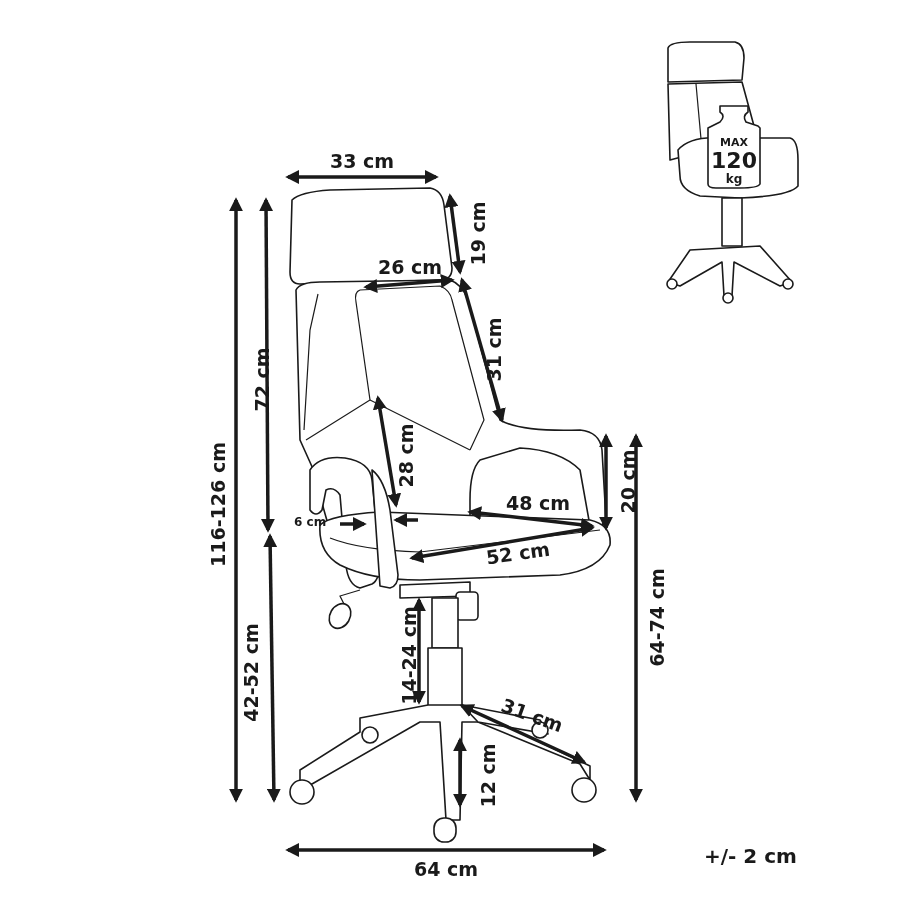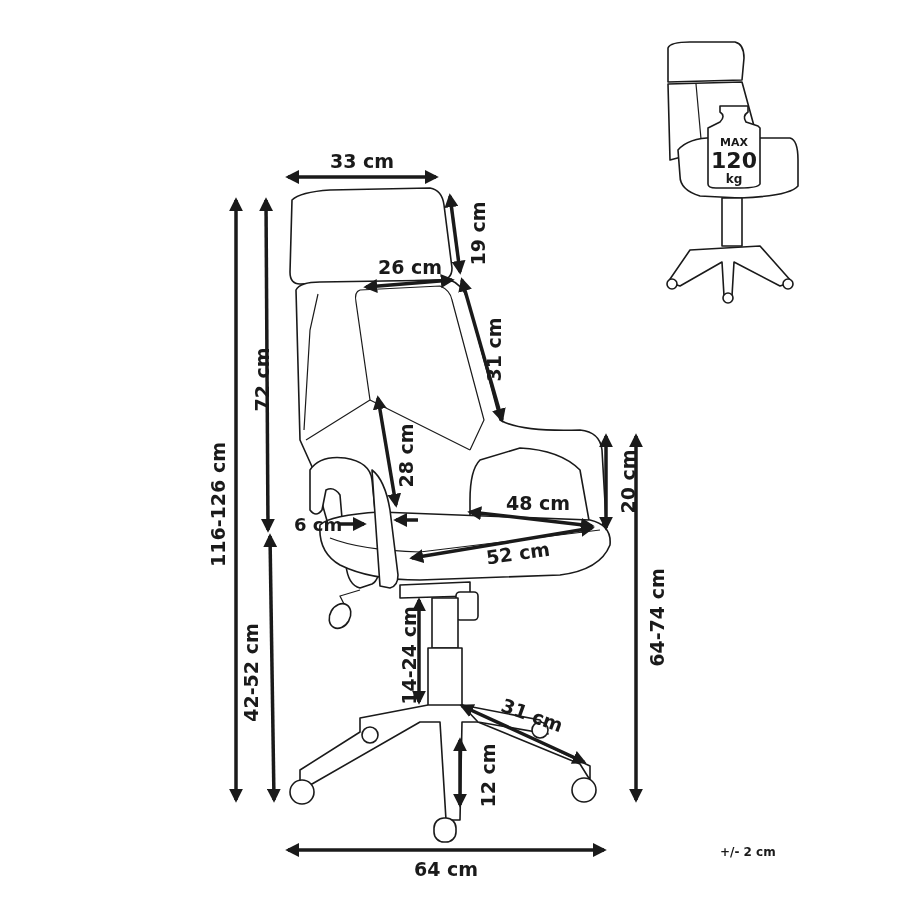--- a/index.html
+++ b/index.html
@@ -102,20 +102,20 @@
 <div class="lbl" style="left:330px;top:152px;">33 cm</div>
 <div class="lbl" style="left:446px;top:224px;transform:rotate(-90deg);">19 cm</div>
 <div class="lbl" style="left:378px;top:258px;">26 cm</div>
 <div class="lbl" style="left:462px;top:340px;transform:rotate(-90deg);">31 cm</div>
 <div class="lbl" style="left:156px;top:495px;transform:rotate(-90deg);">116-126 cm</div>
 <div class="lbl" style="left:230px;top:370px;transform:rotate(-90deg);">72 cm</div>
 <div class="lbl" style="left:202px;top:663px;transform:rotate(-90deg);">42-52 cm</div>
 <div class="lbl" style="left:374px;top:446px;transform:rotate(-90deg);">28 cm</div>
 <div class="lbl" style="left:596px;top:472px;transform:rotate(-90deg);">20 cm</div>
 <div class="lbl" style="left:608px;top:608px;transform:rotate(-90deg);">64-74 cm</div>
-<div class="lbl" style="left:294px;top:516px;font-size:18px;text-align:center;">6 cm</div>
+<div class="lbl" style="left:294px;top:516px;font-size:12px;text-align:center;">6 cm</div>
 <div class="lbl" style="left:506px;top:494px;text-align:right;">48 cm</div>
 <div class="lbl" style="left:486px;top:544px;transform:rotate(-8deg);">52 cm</div>
 <div class="lbl" style="left:360px;top:646px;transform:rotate(-90deg);">14-24 cm</div>
 <div class="lbl" style="left:500px;top:706px;transform:rotate(20deg);">31 cm</div>
 <div class="lbl" style="left:456px;top:766px;transform:rotate(-90deg);">12 cm</div>
 <div class="lbl" style="left:414px;top:860px;">64 cm</div>
-<div class="lbl" style="left:720px;top:846px;font-size:12px;">+/- 2 cm</div>
+<div class="lbl" style="left:704px;top:846px;font-size:20px;">+/- 2 cm</div>
 
 </body></html>

